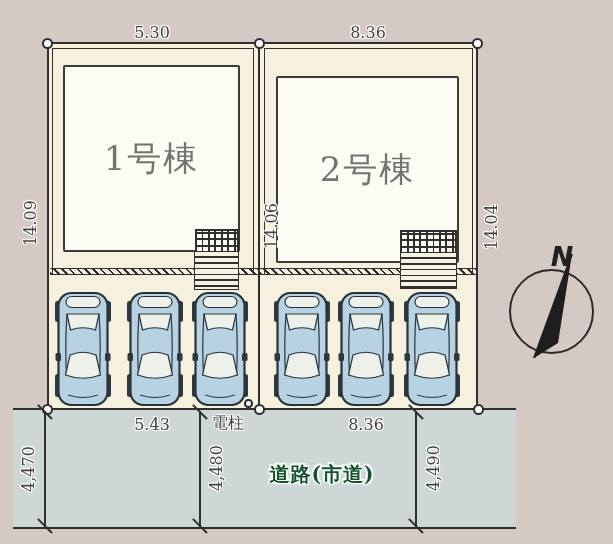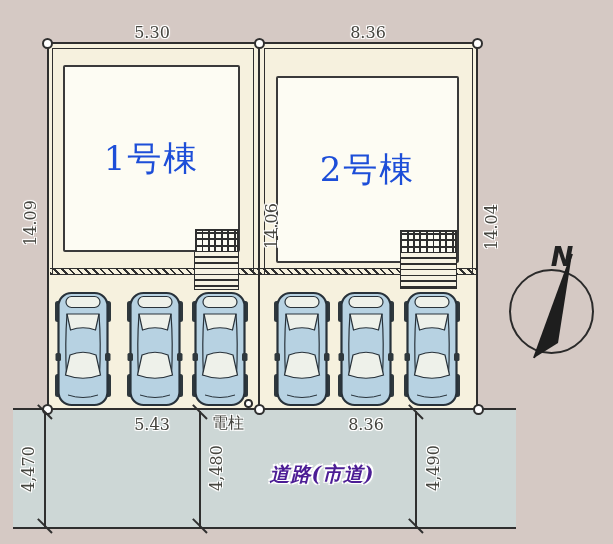--- a/index.html
+++ b/index.html
@@ -34,21 +34,21 @@
     top:268px; height:7px; z-index:3; box-sizing:border-box;
     border-top:1.2px solid var(--line); border-bottom:1.2px solid var(--line);
     background-image:repeating-linear-gradient(45deg, var(--line) 0 1.8px, transparent 1.8px 5.5px);
   }
   
   .building{
     background:var(--building); border:2px solid #3a3a3a; border-radius:2px;
     box-sizing:border-box; z-index:4; display:flex; align-items:center; justify-content:center;
   }
   .bldg-label{
-    font-size:34px; color:#1d4ed8; letter-spacing:2px; white-space:nowrap;
+    font-size:34px; color:#737373; letter-spacing:2px; white-space:nowrap;
   }
   
   .porch{
     z-index:6; box-sizing:border-box; border:2px solid var(--line);
     background-color:#fdfcf4;
     background-image:
       repeating-linear-gradient(0deg, transparent 0 4.5px, var(--line) 4.5px 6.5px),
       repeating-linear-gradient(90deg, transparent 0 4.5px, var(--line) 4.5px 6.5px);
   }
   .steps{
@@ -72,24 +72,23 @@
   .tick{ width:20px; height:1.8px; background:var(--line); transform:rotate(45deg); z-index:8; }
   
   .dim{
     font-size:16px; color:var(--dim-text); white-space:nowrap; z-index:10;
     transform:translate(-50%,-50%);
     text-shadow:-1px -1px 0 #fff,1px -1px 0 #fff,-1px 1px 0 #fff,1px 1px 0 #fff,0 0 3px #fff;
   }
   .dim-v{ transform:translate(-50%,-50%) rotate(-90deg); }
   .road-label{
     z-index:10; transform:translate(-50%,-50%); text-align:center;
-    font-size:20px; font-weight:bold; color:#4c1d95; letter-spacing:1px;
+    font-size:20px; font-weight:bold; color:#14532d; letter-spacing:1px;
     line-height:25px; white-space:nowrap;
     text-shadow:-1.5px -1.5px 0 #fff,1.5px -1.5px 0 #fff,-1.5px 1.5px 0 #fff,1.5px 1.5px 0 #fff,0 0 4px #fff;
-    font-style:italic;
   }
   
   .compass-circle{
     left:508.5px; top:268.5px; width:85px; height:85px;
     border:2.5px solid #2a2a2a; border-radius:50%; box-sizing:border-box; z-index:10;
   }
   .compass-n{
     z-index:11; transform:translate(-50%,-50%); font-style:italic;
     font-family:"DejaVu Sans","Liberation Sans",sans-serif;
     font-size:27px; font-weight:600; color:#222;

